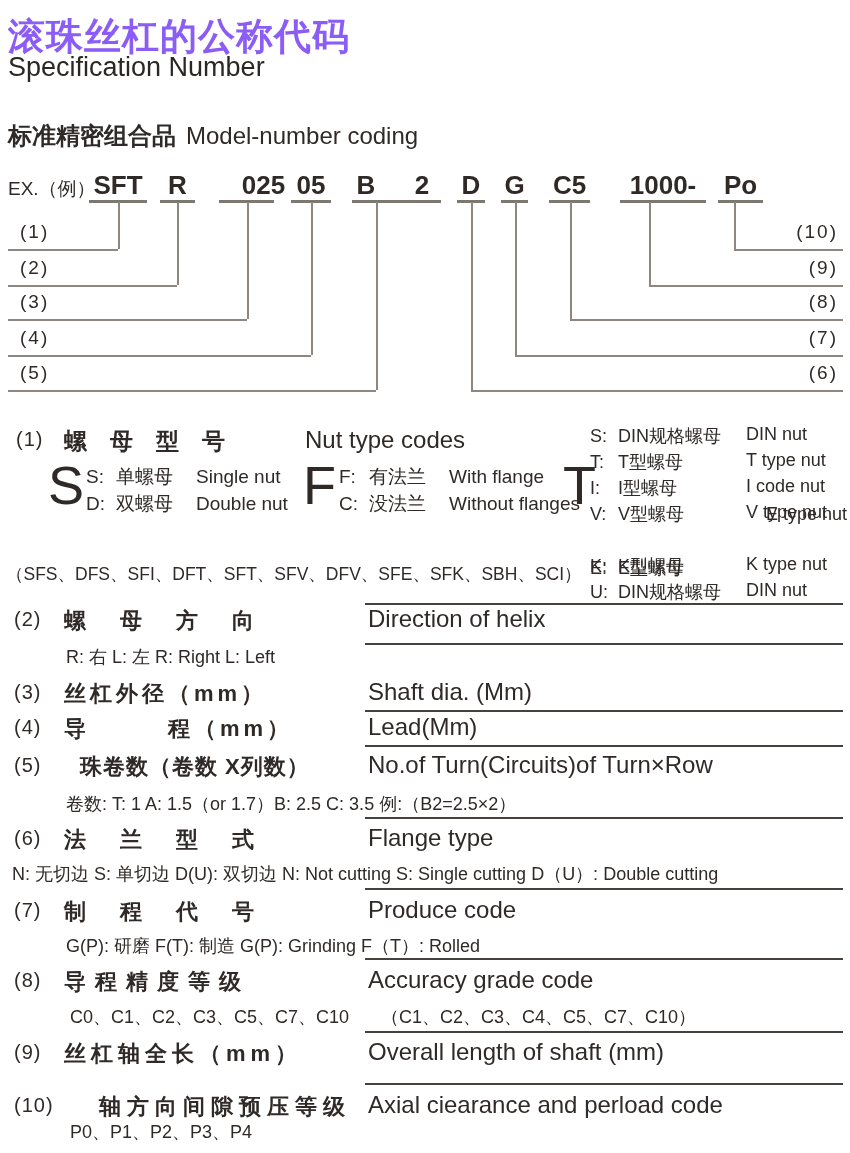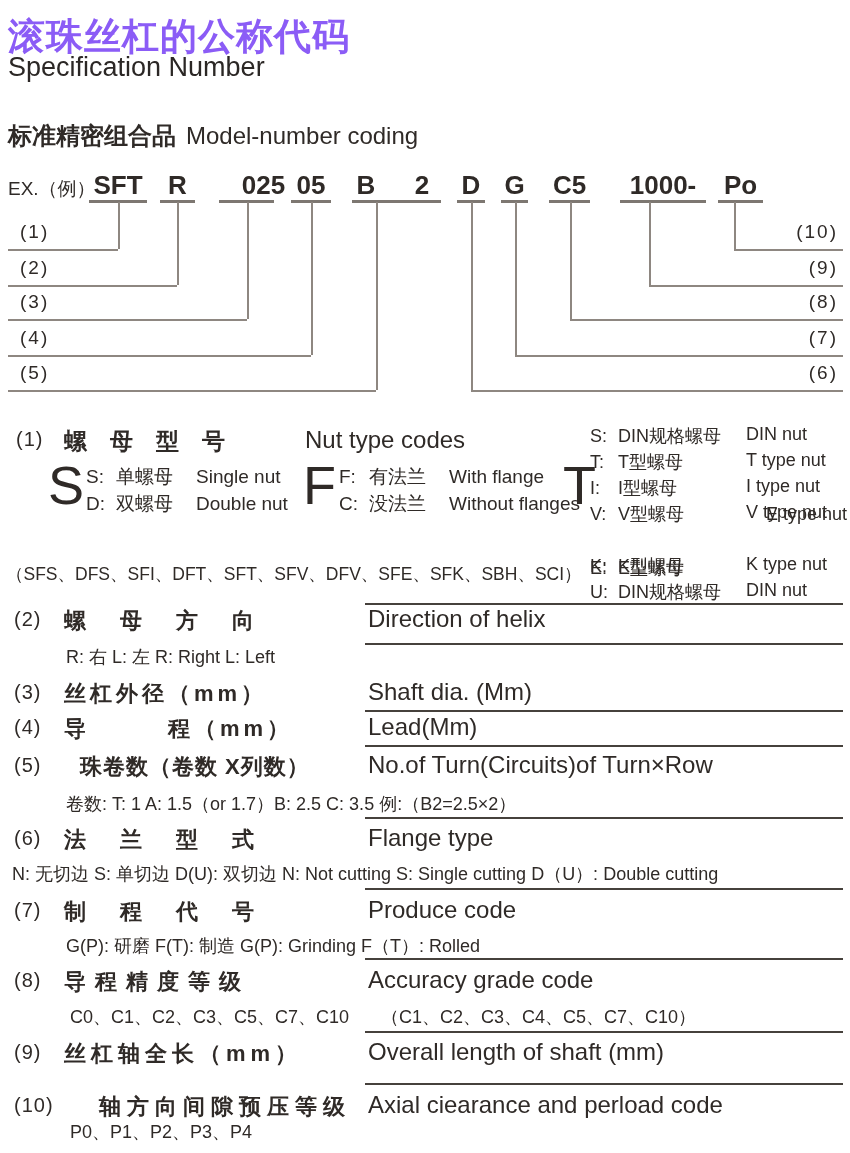--- a/index.html
+++ b/index.html
@@ -111,21 +111,21 @@
         <div class="abs gline" style="left:339px;top:491px;"><span class="gcode">C:</span><span class="gcn">没法兰</span><span>Without flanges</span></div>
         <div class="abs bigletter" style="left:563px;top:458px;">T</div>
       </div>
     <div class="abs note" style="left:6px;top:562px;">（SFS、DFS、SFI、DFT、SFT、SFV、DFV、SFE、SFK、SBH、SCI）</div>
     <div id="nut-type-list">
         <div class="abs tl-row" style="left:590px;top:424px;"><span class="tl-code">S:</span><span>DIN规格螺母</span></div>
         <div class="abs tl-row" style="left:746px;top:424px;">DIN nut</div>
         <div class="abs tl-row" style="left:590px;top:450px;"><span class="tl-code">T:</span><span>T型螺母</span></div>
         <div class="abs tl-row" style="left:746px;top:450px;">T type nut</div>
         <div class="abs tl-row" style="left:590px;top:476px;"><span class="tl-code">I:</span><span>I型螺母</span></div>
-        <div class="abs tl-row" style="left:746px;top:476px;">I type nut</div>
+        <div class="abs tl-row" style="left:746px;top:476px;">I code nut</div>
         <div class="abs tl-row" style="left:590px;top:502px;"><span class="tl-code">V:</span><span>V型螺母</span></div>
         <div class="abs tl-row" style="left:746px;top:502px;">V type nut</div>
         <div class="abs tl-row" style="left:590px;top:528px;margin-top:28px;"><span class="tl-code">E:</span><span>E型螺母</span></div>
         <div class="abs tl-row" style="left:746px;top:504px;margin-left:20px;">E type nut</div>
         <div class="abs tl-row" style="left:590px;top:554px;"><span class="tl-code">K:</span><span>K型螺母</span></div>
         <div class="abs tl-row" style="left:746px;top:554px;">K type nut</div>
         <div class="abs tl-row" style="left:590px;top:580px;"><span class="tl-code">U:</span><span>DIN规格螺母</span></div>
         <div class="abs tl-row" style="left:746px;top:580px;">DIN nut</div>
       </div>
   </div>

